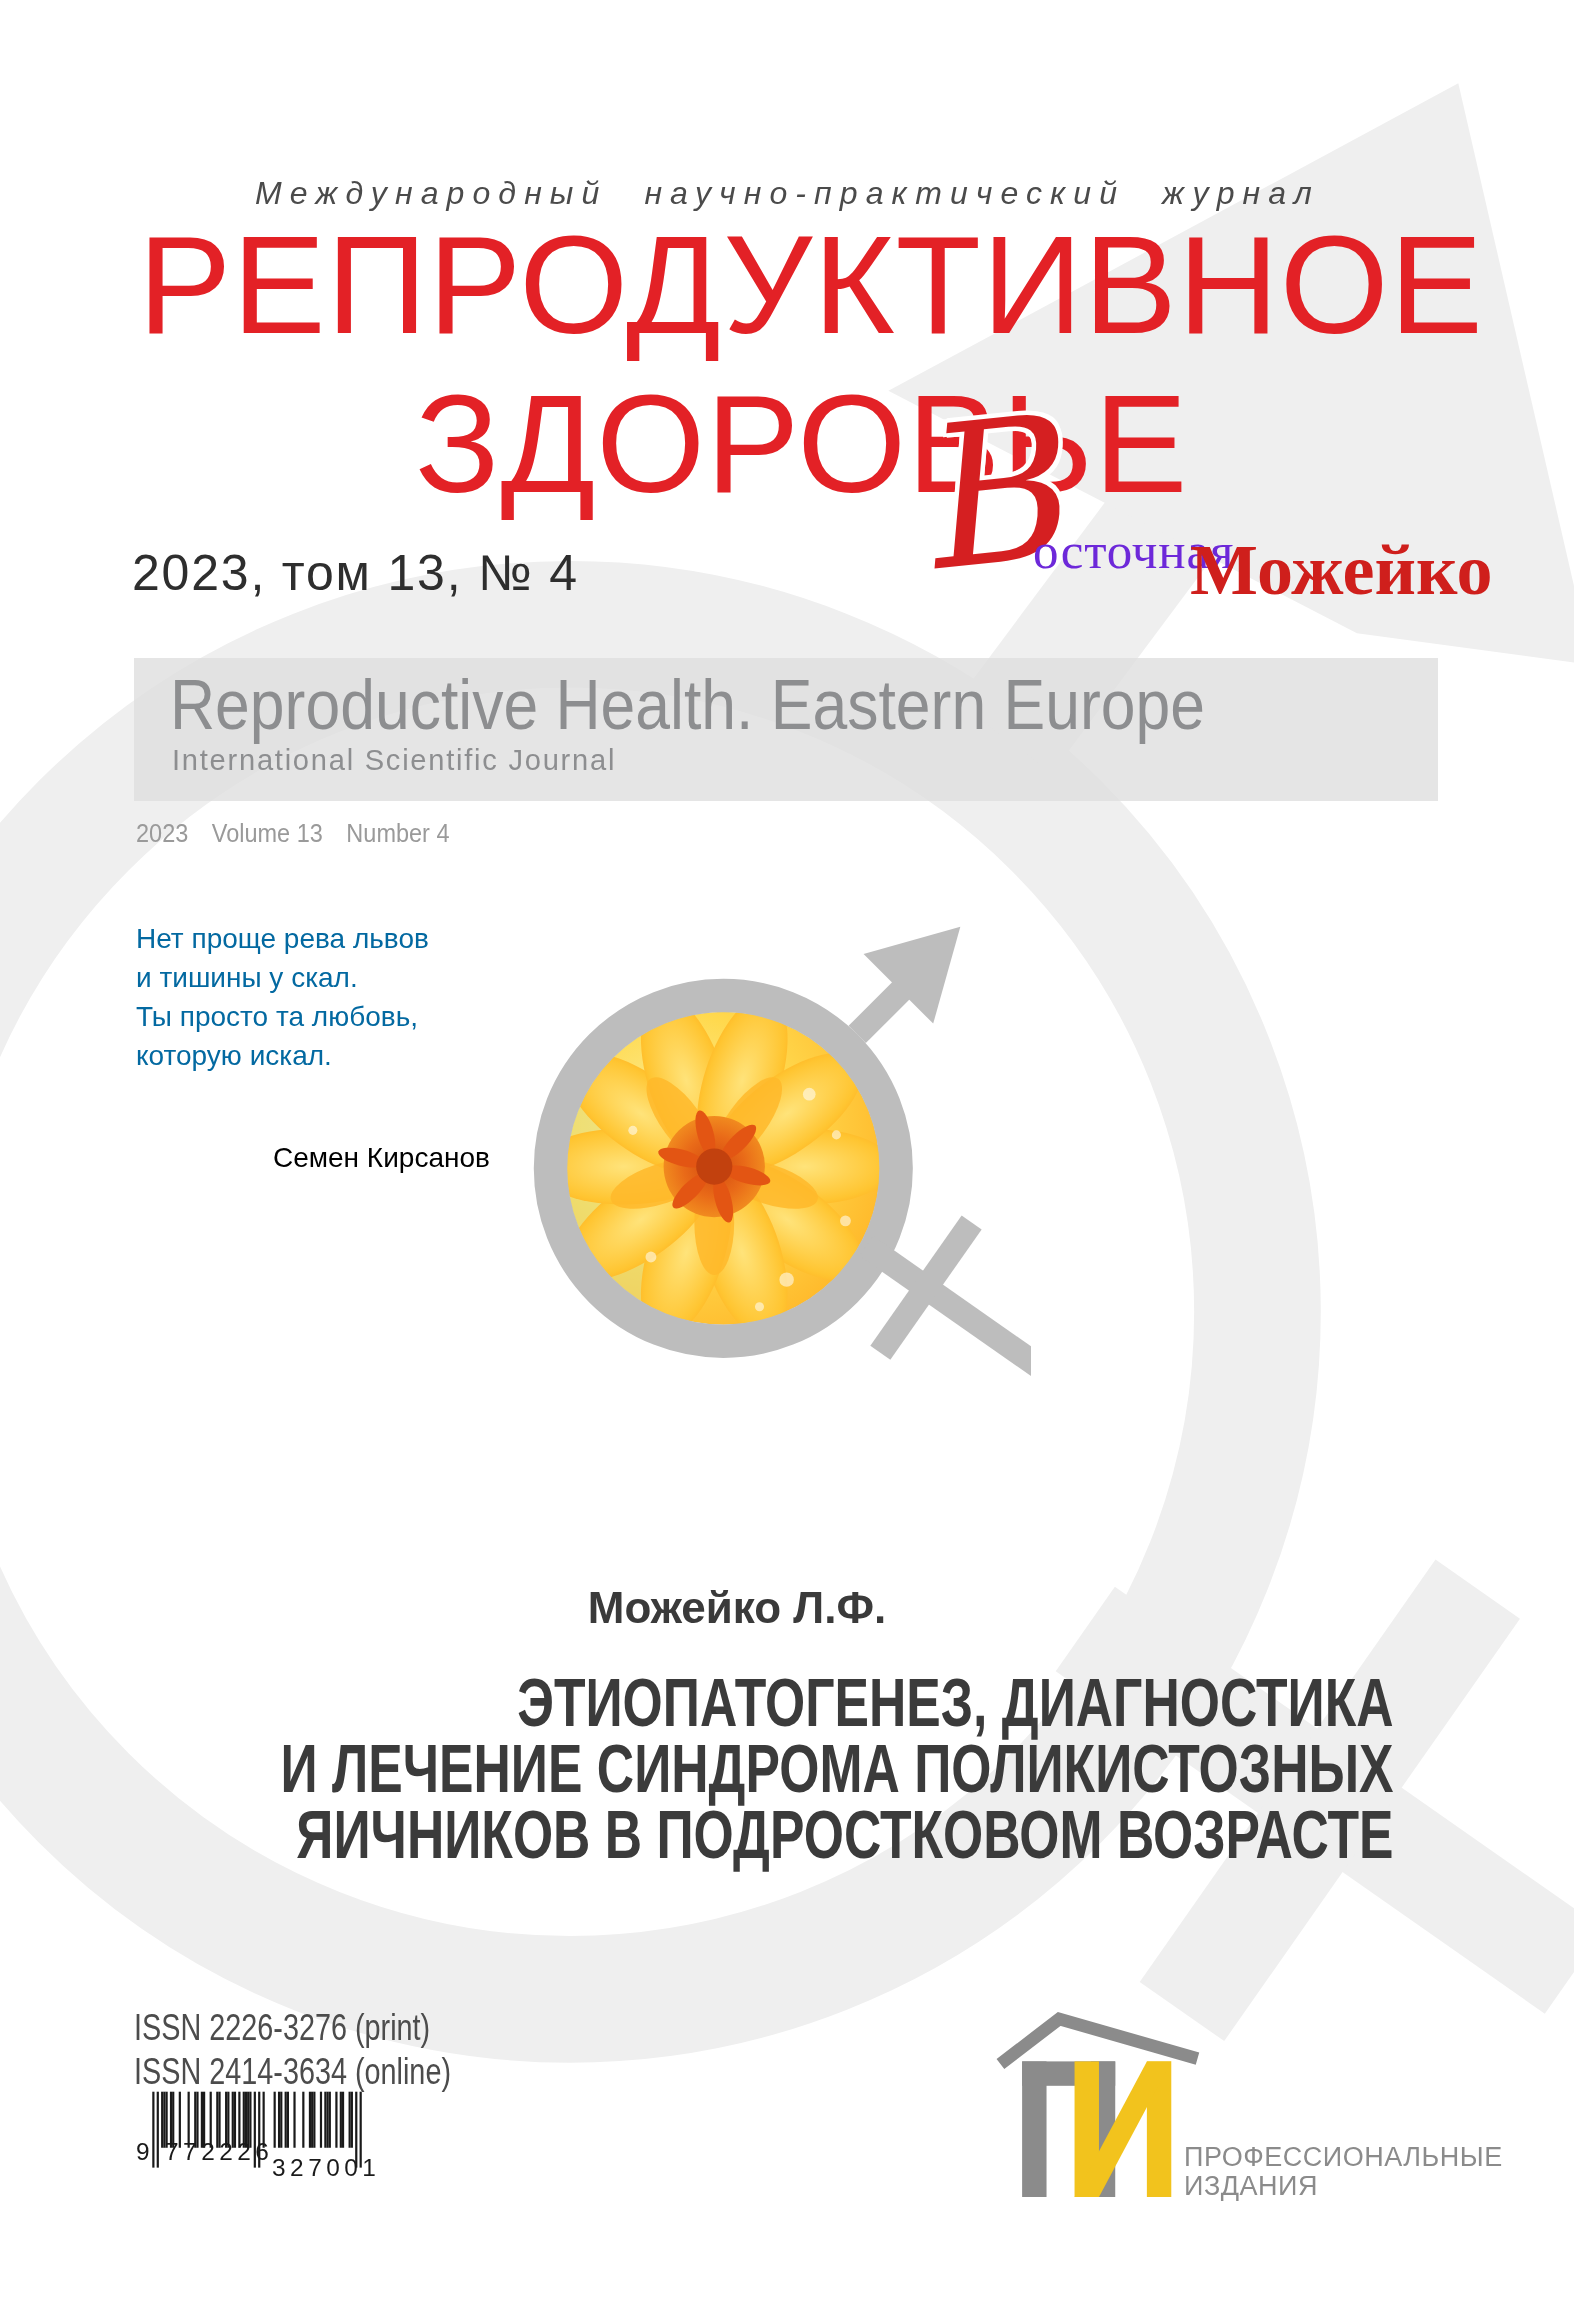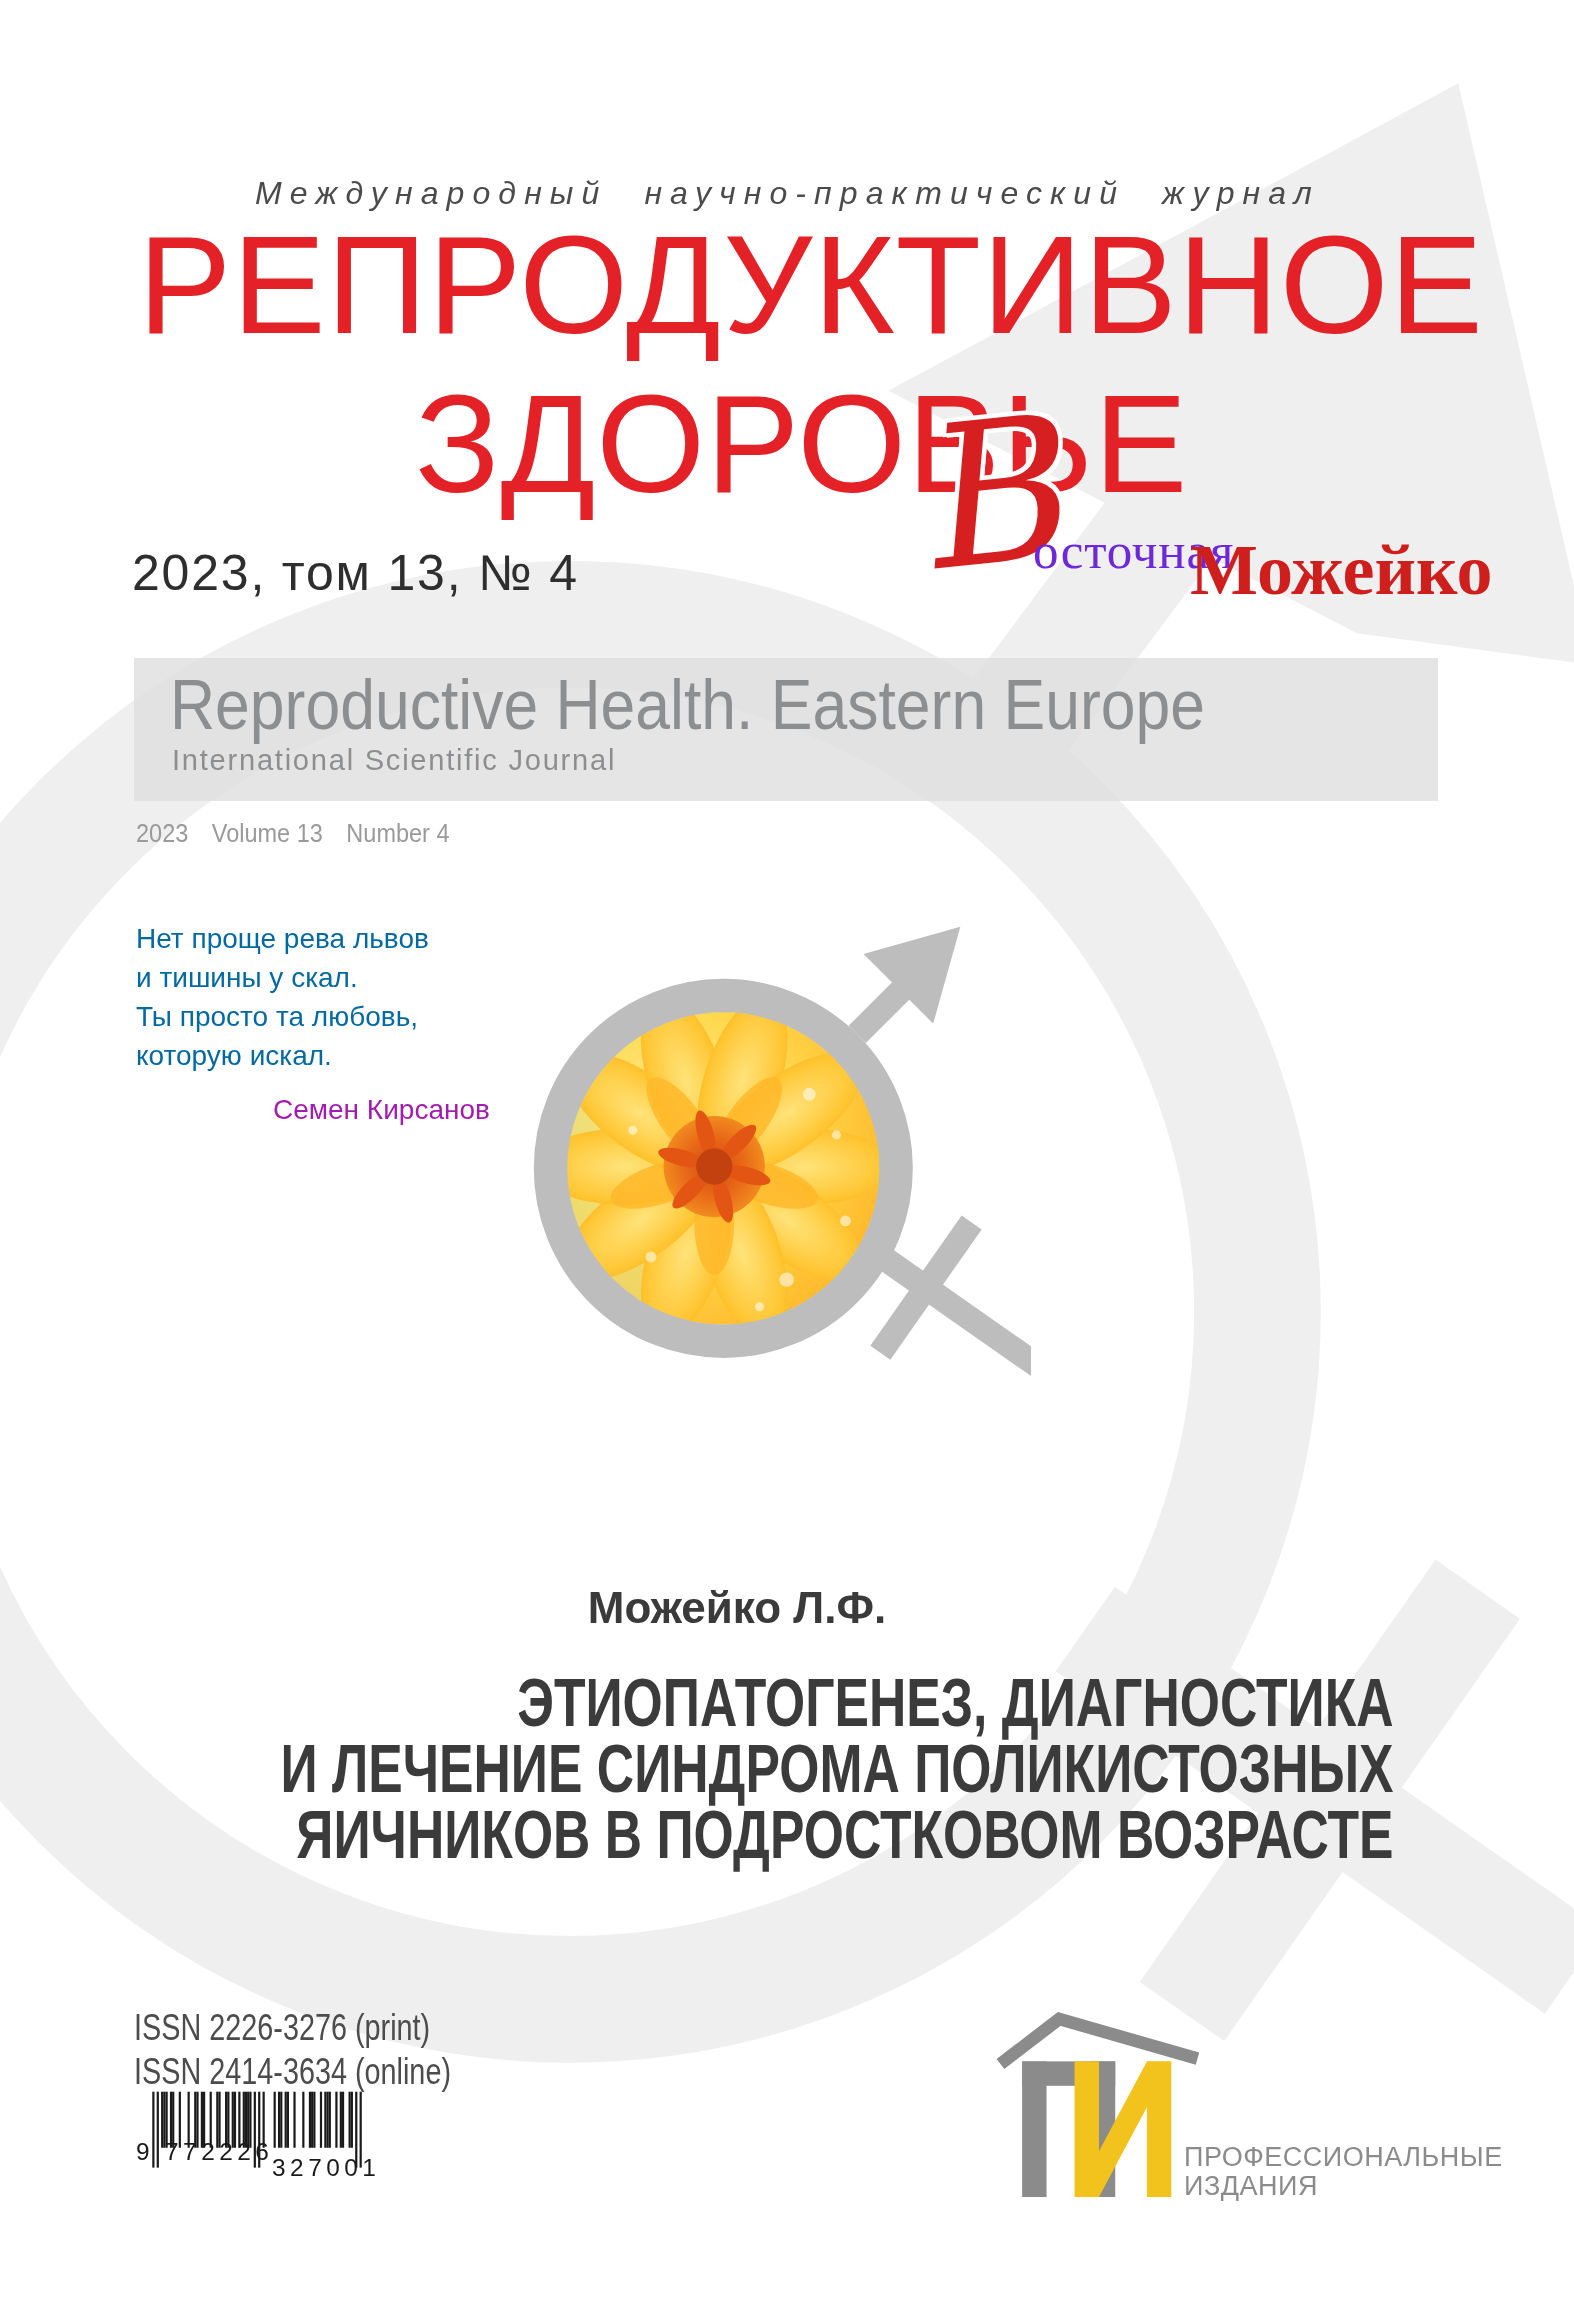--- a/index.html
+++ b/index.html
@@ -51,21 +51,21 @@
   }
   .issue-en{
     top:821px; left:136px; font-size:25px; color:#9a9a9a; z-index:3;
     transform:scaleX(0.94); transform-origin:left top;
   }
   .issue-en span{margin-right:25px;}
 
   
   .poem{top:919px; left:136px; font-size:28px; line-height:39px; color:#0369a1; z-index:3; white-space:nowrap;}
   .poem div{height:39px;}
-  .poem-author{top:1096px; left:273px; font-size:28px; color:#a21caf; z-index:3;}
+  .poem-author{top:1144px; left:273px; font-size:28px; color:#000000; z-index:3;}
 
   
   #emblem{position:absolute; left:488px; top:868px; z-index:3;}
 
   
   .art-author{top:1586px; left:0; width:1474px; text-align:center; font-size:44px; font-weight:700; color:#3a3a3a; z-index:3;}
   .art-title{position:absolute; top:1669px; left:63px; width:1512px; z-index:3; text-align:right;}
   .art-title div{
     height:66px; line-height:66px; font-size:68px; font-weight:700; color:#3b3b3b;
     transform:scaleX(0.76); transform-origin:center top; white-space:nowrap;

